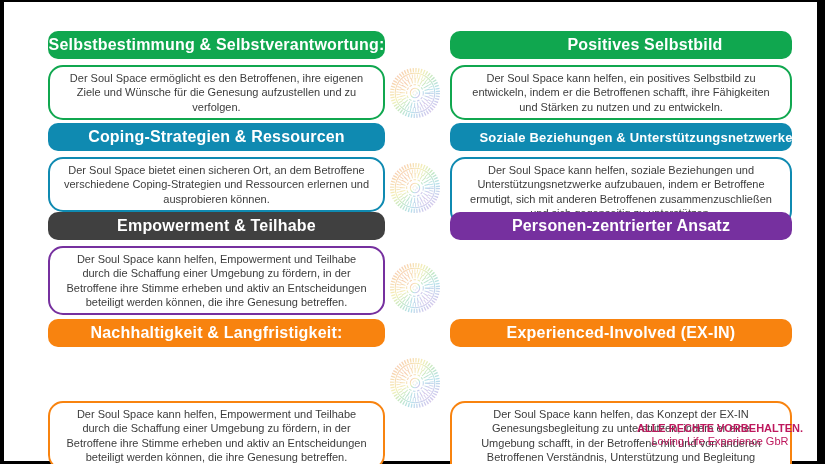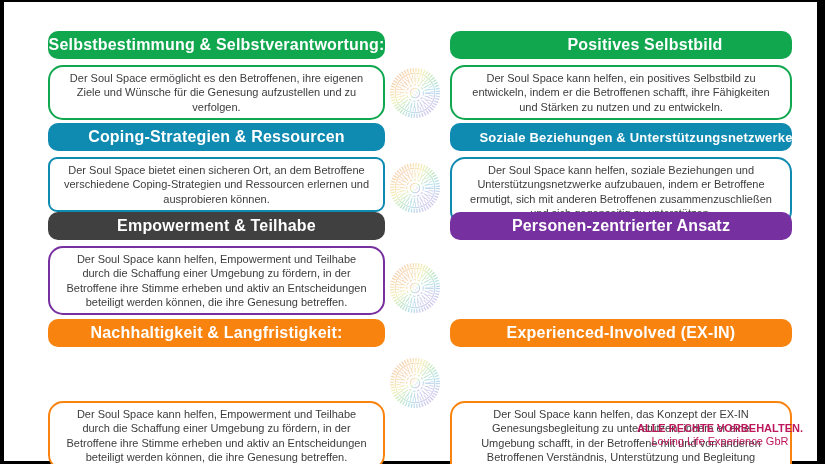--- a/index.html
+++ b/index.html
@@ -115,21 +115,21 @@
 
     <div class="columns">
 
       <div class="col col-left">
         <div class="card r1">
           <div class="pill" style="background: rgb(16, 167, 79);">Selbstbestimmung &amp; Selbstverantwortung:</div>
           <div class="bodybox" style="border-color: rgb(16, 167, 79);">Der Soul Space ermöglicht es den Betroffenen, ihre eigenen Ziele und Wünsche für die Genesung aufzustellen und zu verfolgen.</div>
         </div>
         <div class="card r2">
           <div class="pill" style="background: rgb(15, 138, 177);">Coping-Strategien &amp; Ressourcen</div>
-          <div class="bodybox" style="border-color: rgb(15, 138, 177); border-radius: 9px;">Der Soul Space bietet einen sicheren Ort, an dem Betroffene verschiedene Coping-Strategien und Ressourcen erlernen und ausprobieren können.</div>
+          <div class="bodybox" style="border-color: rgb(15, 138, 177);">Der Soul Space bietet einen sicheren Ort, an dem Betroffene verschiedene Coping-Strategien und Ressourcen erlernen und ausprobieren können.</div>
         </div>
         <div class="card r3">
           <div class="pill" style="background: #404040;">Empowerment &amp; Teilhabe</div>
           <div class="bodybox" style="border-color: rgb(118, 48, 159);">Der Soul Space kann helfen, Empowerment und Teilhabe durch die Schaffung einer Umgebung zu fördern, in der Betroffene ihre Stimme erheben und aktiv an Entscheidungen beteiligt werden können, die ihre Genesung betreffen.</div>
         </div>
         <div class="card r4">
           <div class="pill" style="background: rgb(248, 131, 15);">Nachhaltigkeit &amp; Langfristigkeit:</div>
           <div class="bodybox" style="border-color: rgb(248, 131, 15);">Der Soul Space kann helfen, Empowerment und Teilhabe durch die Schaffung einer Umgebung zu fördern, in der Betroffene ihre Stimme erheben und aktiv an Entscheidungen beteiligt werden können, die ihre Genesung betreffen.</div>
         </div>
       </div>

